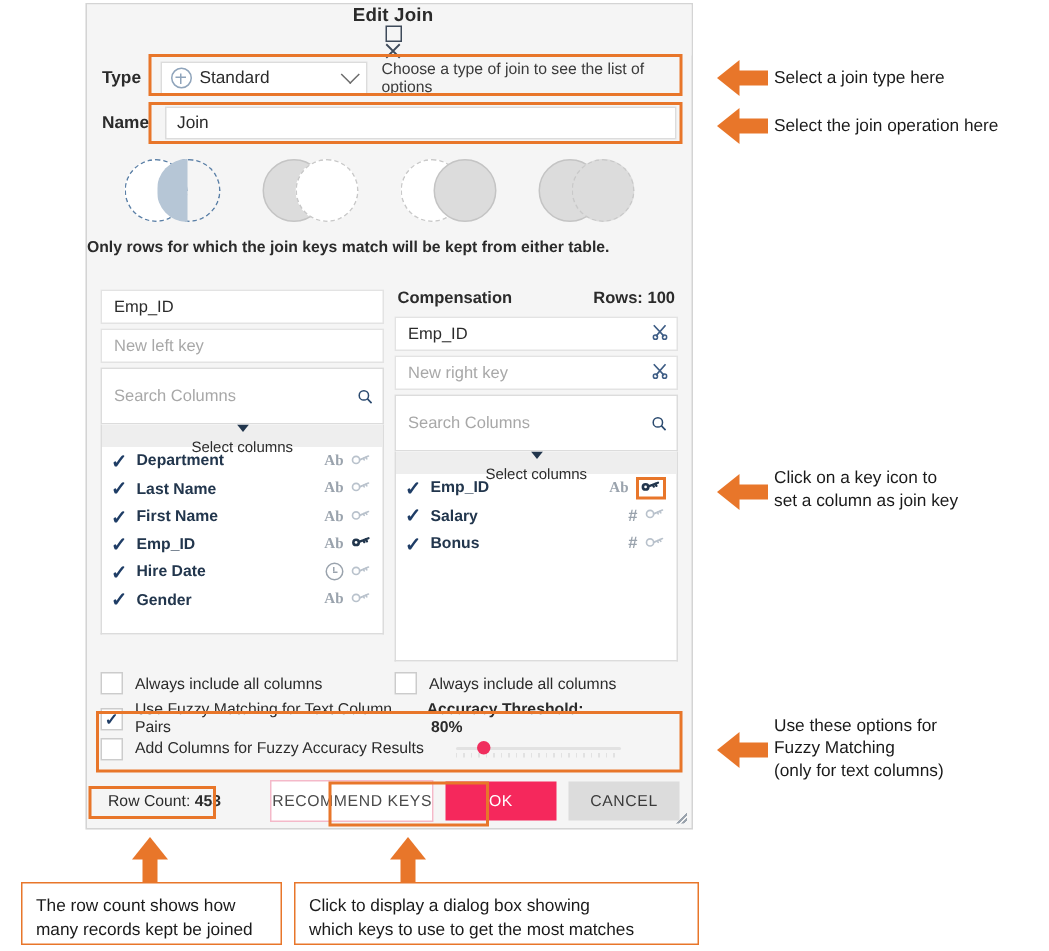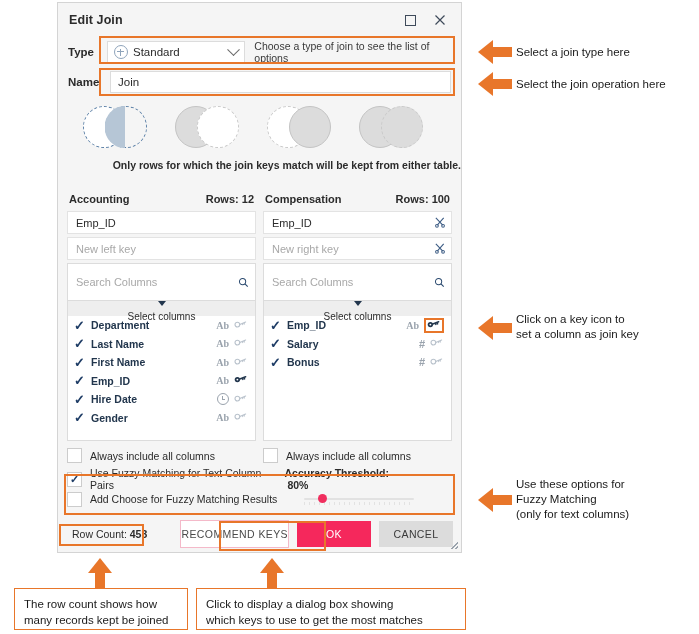--- a/index.html
+++ b/index.html
@@ -21,20 +21,21 @@
     width: 405px; height: 551px;
     background: #f5f5f5;
     border: 1px solid #d4d4d4;
     box-sizing: border-box;
   }
   .titlebar {
     height: 34px;
     display: flex; align-items: center;
     padding: 0 6px 0 11px;
     background: #f5f5f5;
+    flex-direction: column;
   }
   .title-text {
     font-size: 12.5px; font-weight: bold; color: #2b2b2b;
     letter-spacing: .1px;
   }
   .title-spacer { flex: 1; }
   .win-btn {
     width: 30px; height: 24px;
     display: flex; align-items: center; justify-content: center;
     color: #3c4858;
@@ -105,21 +106,21 @@
     position: absolute; left: 26px; top: 1px;
     width: 20px; height: 42px;
     clip-path: ellipse(20px 21px at 100% 50%);
     background: #b6c6d6;
   }
   .venn-g .c { border: 1.4px solid #c4c4c4; }
   .fill-gray { background: #dcdcdc; }
   .fill-white { background: #ffffff; }
   .dashed-gray { border: 1.4px dashed #c9c9c9 !important; }
   .venn-caption {
-    text-align: right; font-size: 10.5px; font-weight: bold;
+    text-align: left; font-size: 10.5px; font-weight: bold;
     color: #2b2b2b; margin-top: 10px;
   }
 
   
   .panels {
     display: flex; margin-top: 22px; padding: 0 9px; gap: 7px;
   }
   .panel { flex: 1; min-width: 0; }
   .panel-head {
     display: flex; justify-content: space-between; align-items: baseline;
@@ -343,24 +344,20 @@
     <span class="venn venn-g">
       <span class="c cl fill-gray"></span>
         <span class="c cr fill-gray dashed-gray"></span>
     </span>
   </div>
   <div class="venn-caption">Only rows for which the join keys match will be kept from either table.</div>
 
   <div class="panels">
 
     <div class="panel">
-      <div class="panel-head">
-        <span>Accounting</span>
-        <span>Rows: 12</span>
-      </div>
       <div class="keyfield">
         <span class="kf-text">Emp_ID</span>
       </div>
       <div class="keyfield placeholder">
         <span class="kf-text">New left key</span>
       </div>
       <div class="searchbox">
         <span class="sb-text">Search Columns</span>
         <svg width="11" height="11" viewBox="0 0 12 12">
             <circle cx="5" cy="5" r="3.4" stroke="#2b4a6f" stroke-width="1.1" fill="none"></circle>
@@ -532,21 +529,21 @@
     <div class="fuzzy-line">
       <span class="cbox">✓</span>
       <span class="optlabel">Use Fuzzy Matching for Text Column Pairs</span>
       <span class="thresh">
         <span>Accuracy Threshold:</span>
         &nbsp;<span>80%</span>
       </span>
     </div>
     <div class="fuzzy-line">
       <span class="cbox"></span>
-      <span class="optlabel">Add Choose for Fuzzy Matching Results</span>
+      <span class="optlabel">Add Columns for Fuzzy Accuracy Results</span>
       <span class="slider-wrap">
         <span class="slider-track"></span>
         <span class="slider-ticks"></span>
         <span class="slider-thumb"></span>
       </span>
     </div>
   </div>
 
   <div class="footer">
     <span class="rowcount">

